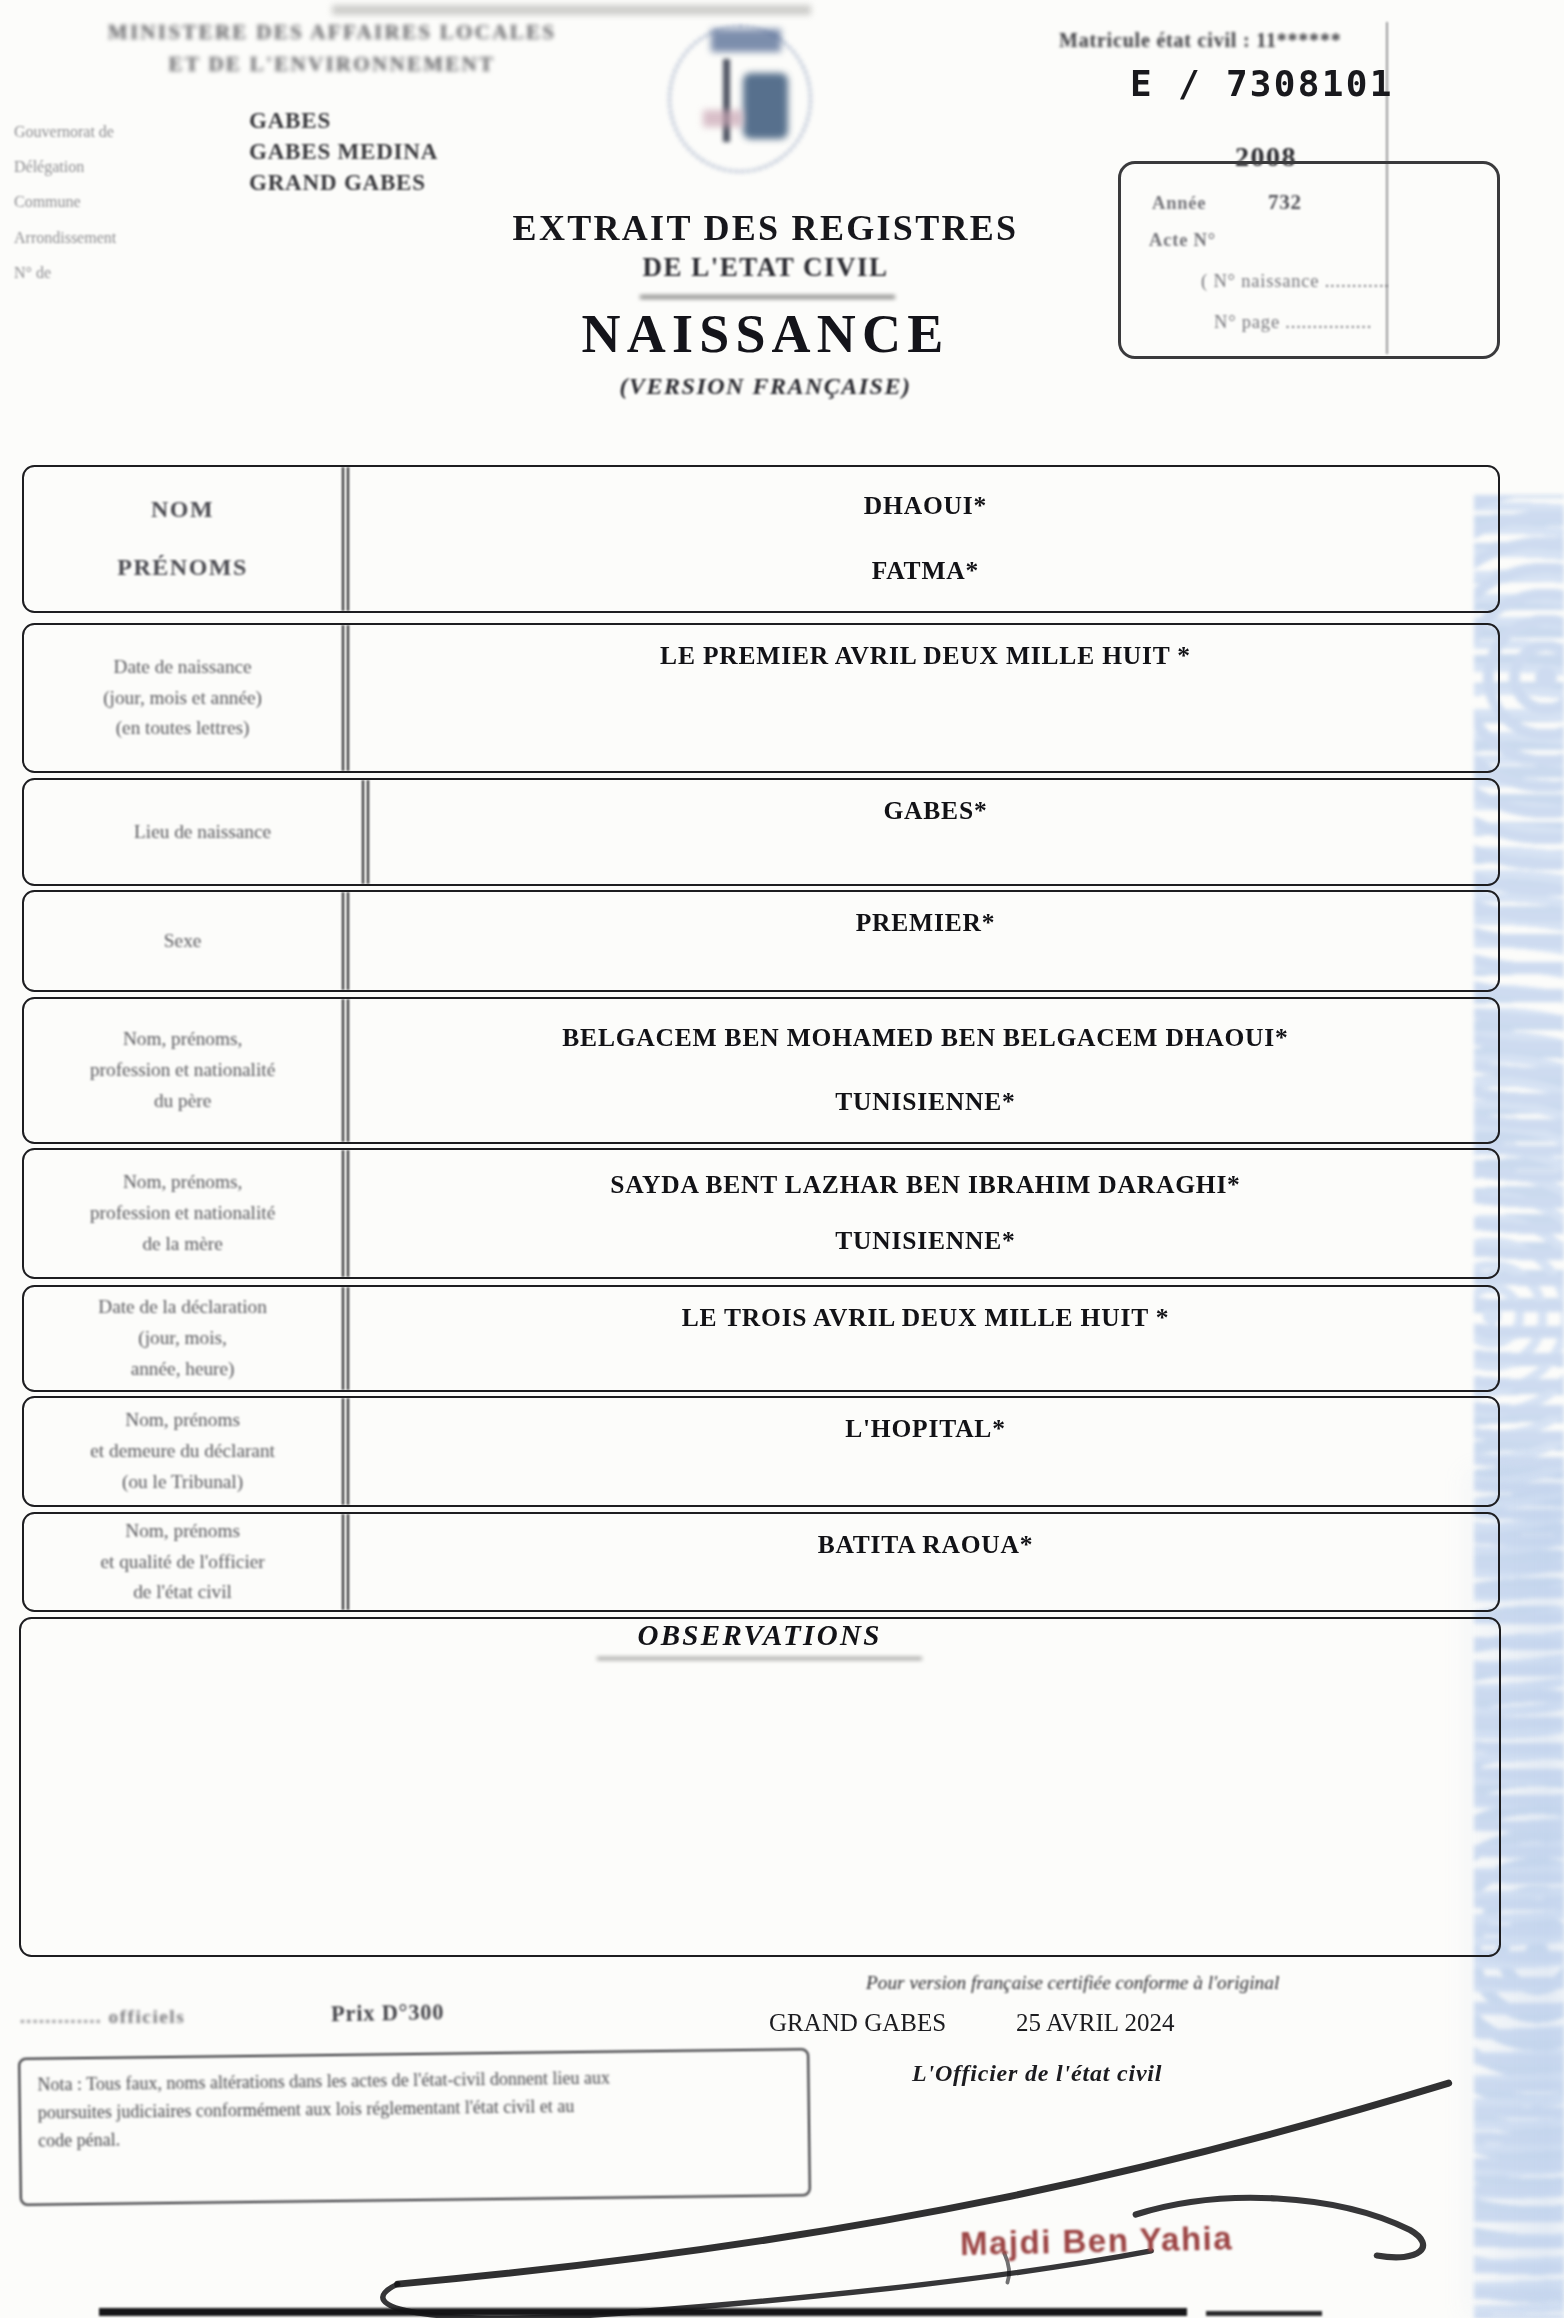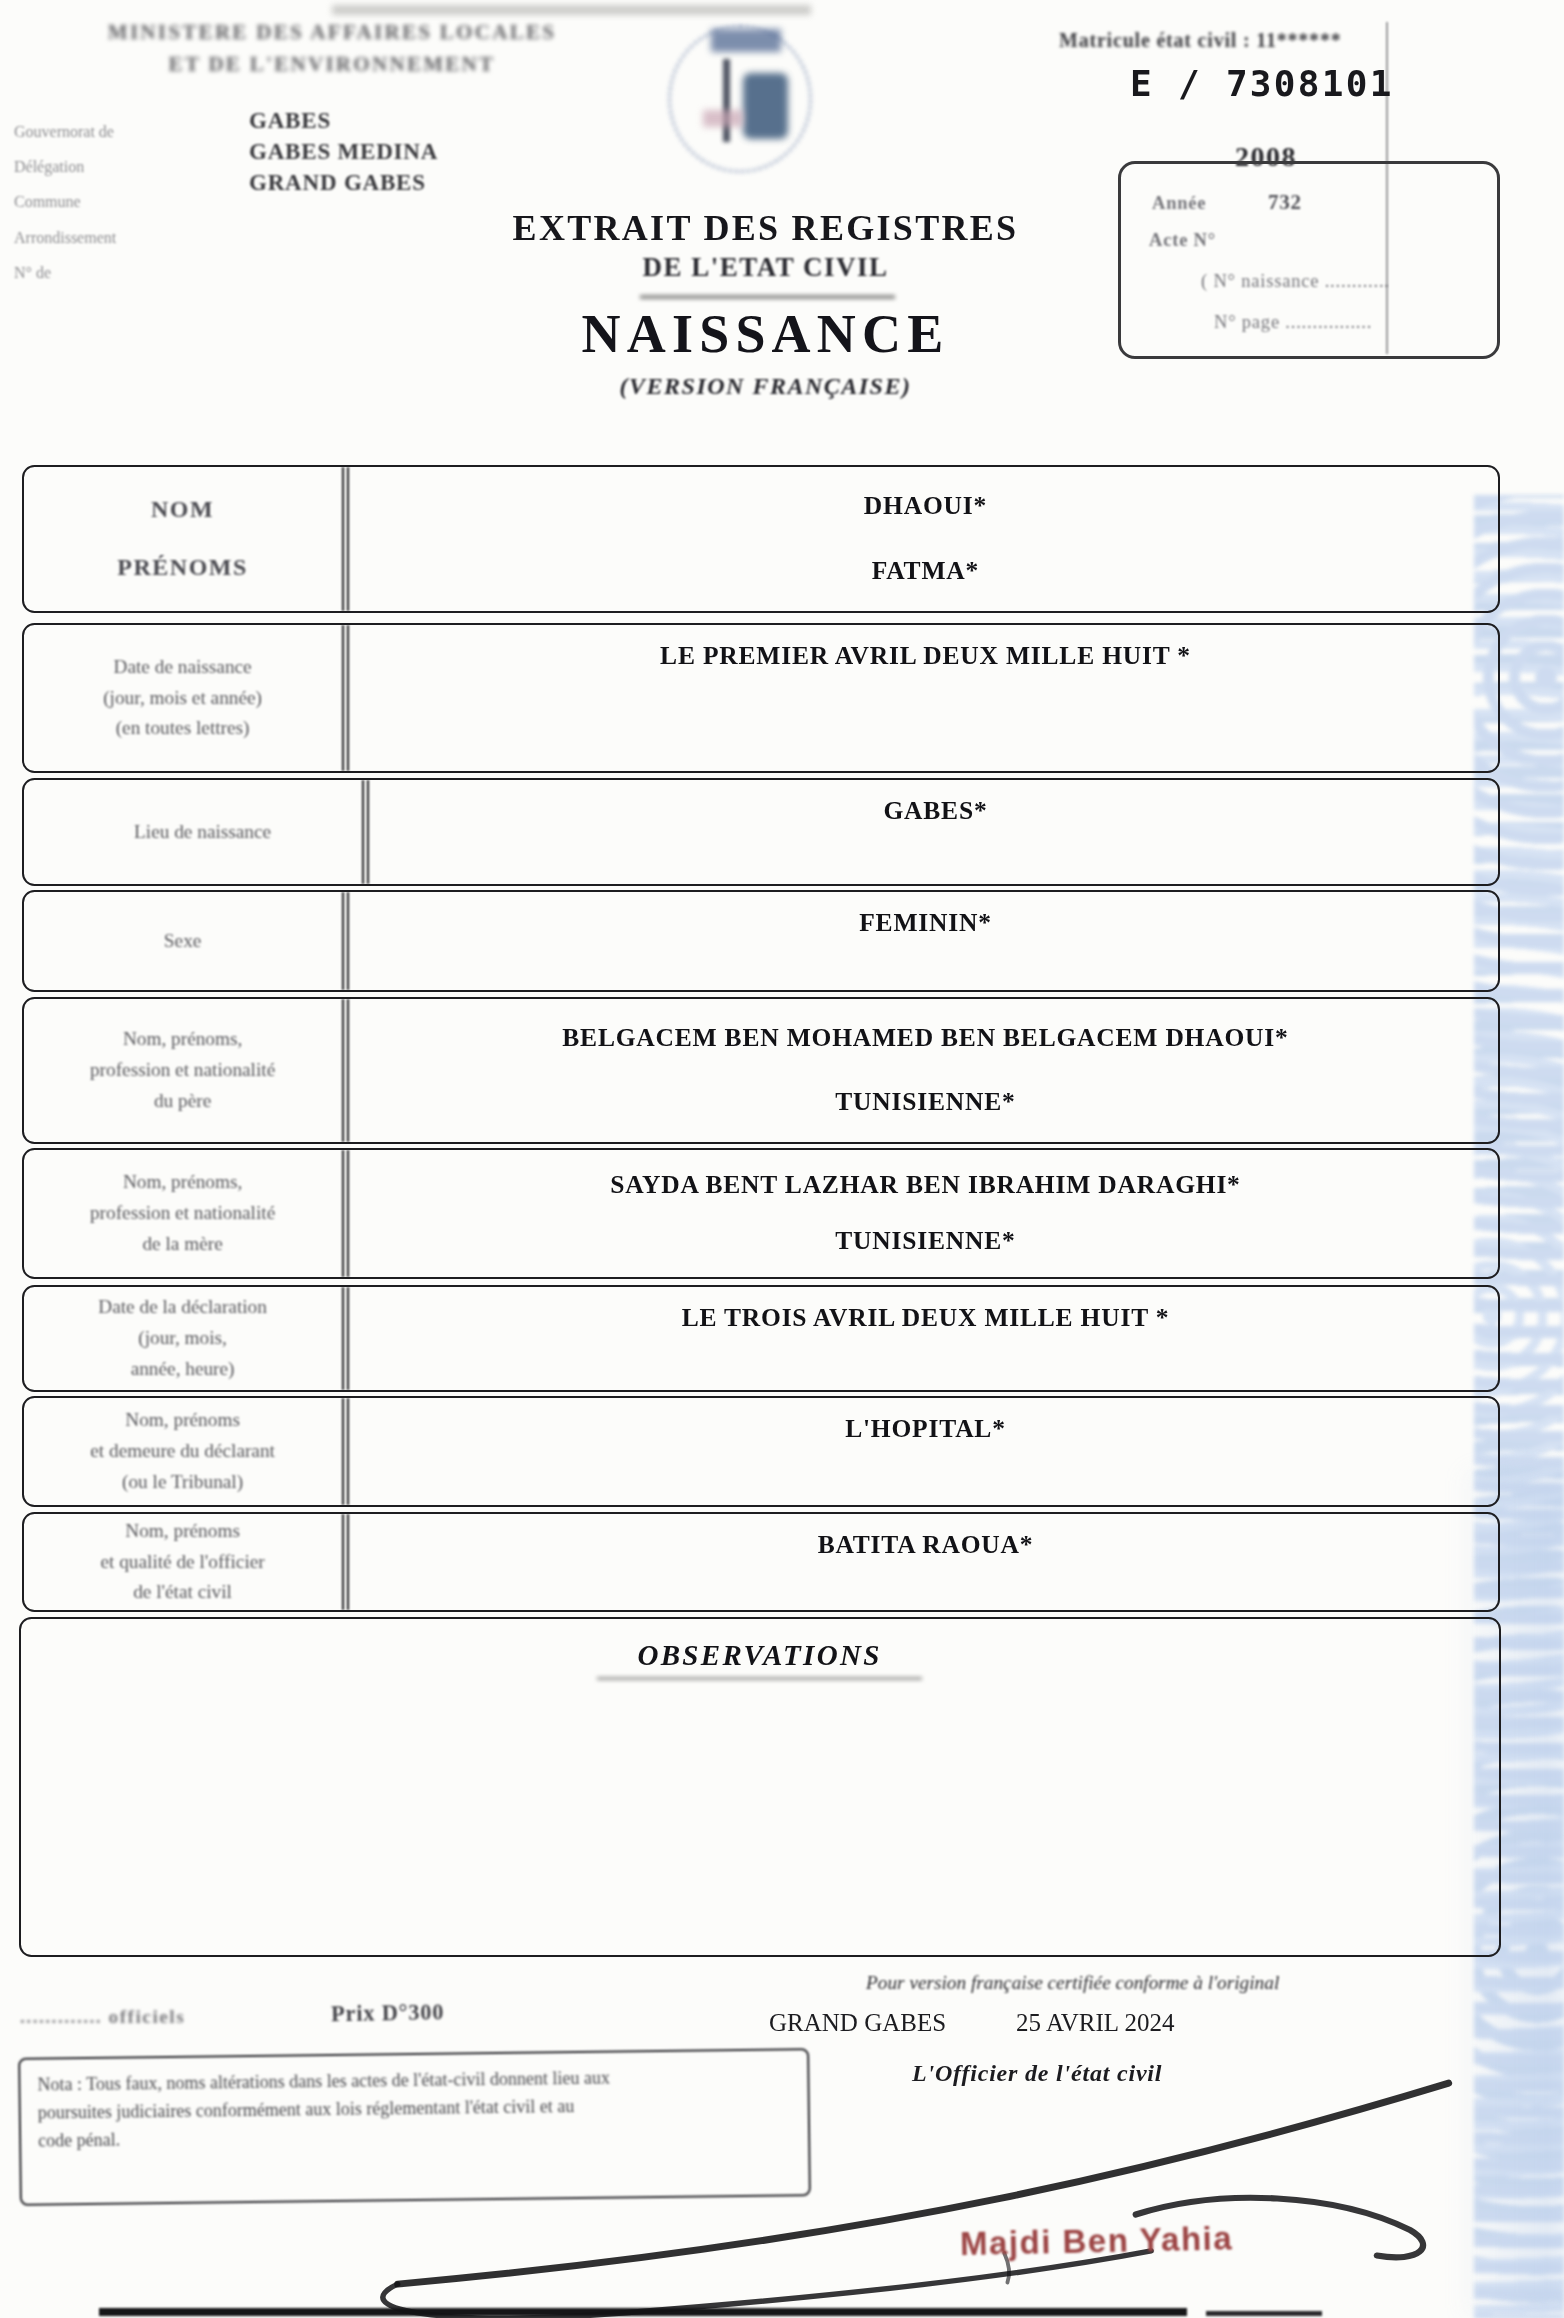--- a/index.html
+++ b/index.html
@@ -70,21 +70,21 @@
   .r3{top:778px;height:108px;padding-left:20px;}
   .r4{top:890px;height:102px;}
   .r5{top:997px;height:147px;}
   .r6{top:1148px;height:131px;}
   .r7{top:1285px;height:107px;}
   .r8{top:1396px;height:111px;}
   .r9{top:1512px;height:100px;}
 
   .obsbox{position:absolute;left:18.5px;top:1617px;width:1482px;height:340px;border:2.3px solid #1d1d20;
           border-radius:12.4px;box-sizing:border-box;}
-  .obstitle{margin-top:20px;text-align:center;font-weight:bold;font-style:italic;font-size:29px;
+  .obstitle{text-align:center;font-weight:bold;font-style:italic;font-size:29px;
             letter-spacing:2.3px;color:#131317;filter:blur(0.6px);}
   .obsunder{margin:4.6px auto 0;width:325px;height:3.1px;background:#9a9a98;filter:blur(1.9px);}
 
   
   .price-left{left:20px;top:2006px;width:294px;font-weight:bold;font-size:19.3px;color:#7d7d80;
               filter:blur(1.7px);letter-spacing:1.5px;}
   .price{left:331px;top:1999px;width:263px;font-weight:bold;font-size:22.4px;color:#47474c;
          filter:blur(1.2px);letter-spacing:0.8px;transform:rotate(-1deg);}
   .certline{left:866px;top:1972px;width:665px;font-style:italic;font-size:19.3px;color:#2c2c30;
             filter:blur(0.9px);}
@@ -191,21 +191,21 @@
       </div>
     <div class="val">
         <div>GABES*</div>
       </div>
   </div>
   <div class="row r4">
     <div class="lbl">
         <div>Sexe</div>
       </div>
     <div class="val">
-        <div>FEMININ*</div>
+        <div>PREMIER*</div>
       </div>
   </div>
   <div class="row r5">
     <div class="lbl">
         <div>Nom, prénoms,</div>
         <div>profession et nationalité</div>
         <div>du père</div>
       </div>
     <div class="val spread">
         <div>BELGACEM BEN MOHAMED BEN BELGACEM DHAOUI*</div>

